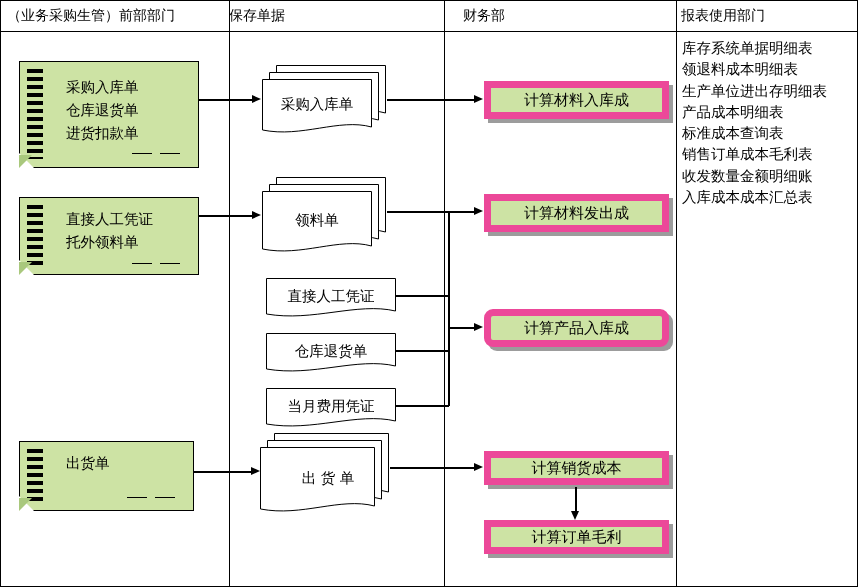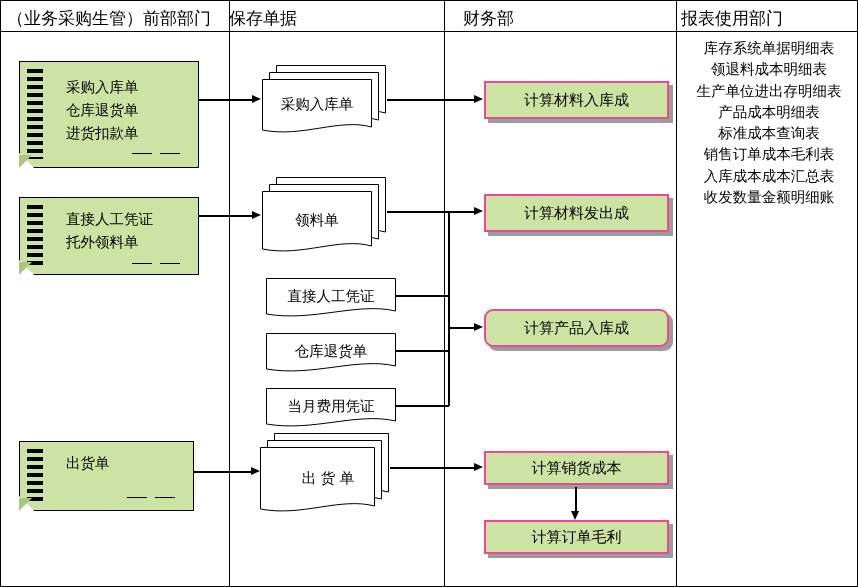--- a/index.html
+++ b/index.html
@@ -1,45 +1,45 @@
 <!DOCTYPE html>
 <html><head>
 <meta charset="utf-8">
 <style>
   html,body{margin:0;padding:0;background:#fff;font-family:"DejaVu Sans","Liberation Sans",sans-serif;}
   #canvas{position:relative;width:858px;height:587px;background:#fff;border:1px solid #000;box-sizing:border-box;overflow:hidden;color:#000;}
   .vl{position:absolute;top:0;width:1px;height:587px;background:#000;}
   .hl{position:absolute;left:0;top:30px;width:858px;height:1px;background:#000;}
-  .lane-title{position:absolute;top:6px;font-size:17px;white-space:nowrap;}
+  .lane-title{position:absolute;top:6px;font-size:14px;white-space:nowrap;}
   .center{text-align:left;}
   
   .note{position:absolute;border:1px solid #000;box-sizing:border-box;}
   .binding{position:absolute;left:7px;top:7px;bottom:8px;width:16px;
            background:repeating-linear-gradient(180deg,#000 0 4px,transparent 4px 8px);}
   .note-text{position:absolute;left:46px;font-size:14.5px;line-height:23px;white-space:nowrap;}
   .cut{position:absolute;left:-1px;bottom:-1px;width:0;height:0;border-bottom:15px solid #fff;border-right:15px solid transparent;}
   .flap{position:absolute;left:-1px;bottom:-1px;width:0;height:0;border-top:13px solid #a9c87d;border-left:13px solid transparent;transform:scaleX(-1);}
   .sig{position:absolute;height:0;border-top:1px solid #000;width:20px;}
   
   .doc{position:absolute;overflow:visible;}
   .doc path{fill:#fff;stroke:#000;stroke-width:1;}
   .doc-label{position:absolute;font-size:14.5px;text-align:center;white-space:nowrap;}
   .stack{position:absolute;}
   
-  .proc{position:absolute;width:185px;height:38px;border:2px solid #ec4899;box-sizing:border-box;
+  .proc{position:absolute;width:185px;height:38px;border:7px solid #ec4899;box-sizing:border-box;
         display:flex;align-items:center;justify-content:center;font-size:15px;white-space:nowrap;}
   
   .ar{position:absolute;height:1.5px;background:#000;}
   .ar::after{content:"";position:absolute;right:-8px;top:-4.2px;width:0;height:0;
              border-left:9px solid #000;border-top:4.6px solid transparent;border-bottom:4.6px solid transparent;}
   .ad{position:absolute;width:1.5px;background:#000;}
   .ad::after{content:"";position:absolute;bottom:-8px;left:-4.2px;width:0;height:0;
              border-top:9px solid #000;border-left:4.6px solid transparent;border-right:4.6px solid transparent;}
   .ln{position:absolute;background:#000;}
-  .reports{position:absolute;left:681px;top:37px;width:174px;font-size:14.5px;line-height:21.3px;text-align:center;}
+  .reports{position:absolute;left:681px;top:37px;width:174px;font-size:14.5px;line-height:21.3px;}
   .reports div{white-space:nowrap;}
 </style>
 </head>
 <body>
 
 <div id="canvas">
 
   <div class="vl" style="left:228px"></div>
   <div class="vl" style="left:443px"></div>
   <div class="vl" style="left:675px"></div>
@@ -167,17 +167,17 @@
   <div class="ar" style="left:389px;top:466px;width:85px"></div>
   <div class="ad" style="left:574px;top:486px;height:25px"></div>
 
   <div class="reports">
     <div>库存系统单据明细表</div>
     <div>领退料成本明细表</div>
     <div>生产单位进出存明细表</div>
     <div>产品成本明细表</div>
     <div>标准成本查询表</div>
     <div>销售订单成本毛利表</div>
+    <div>收发数量金额明细账</div>
     <div>入库成本成本汇总表</div>
-    <div>收发数量金额明细账</div>
   </div>
 
 </div>
 
 </body></html>

